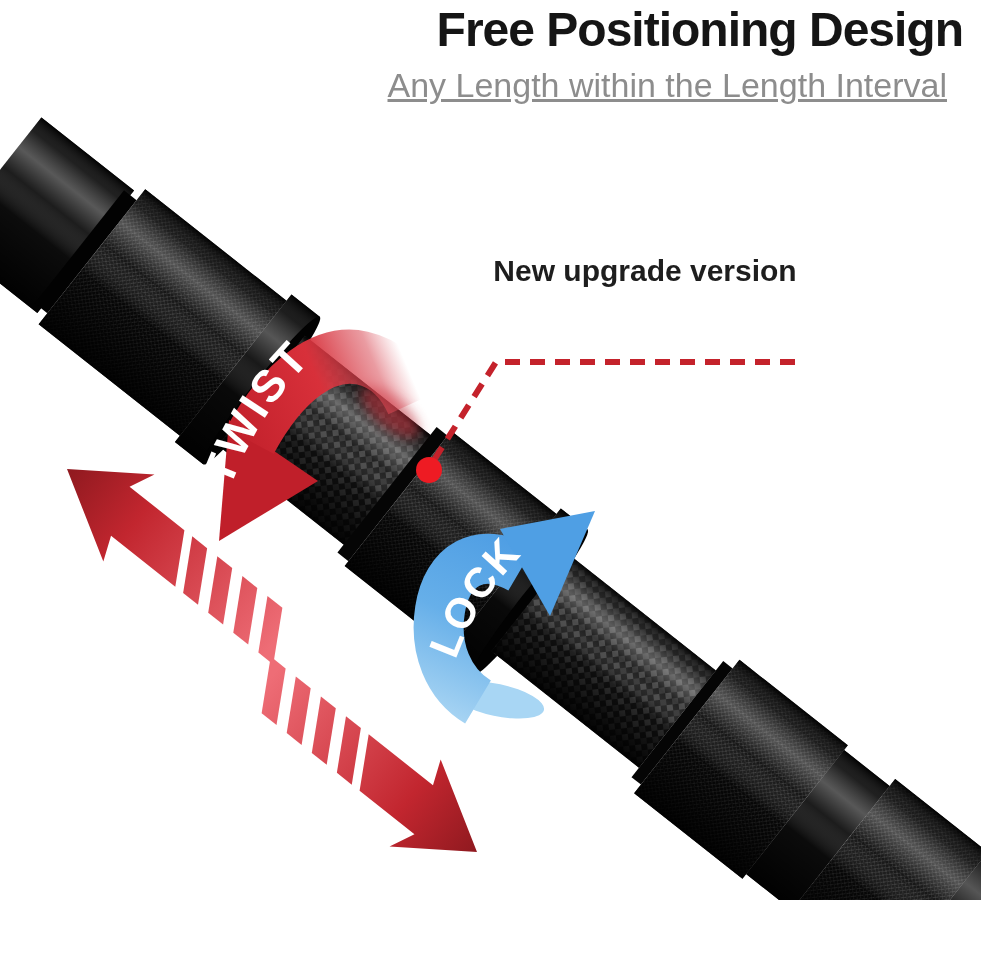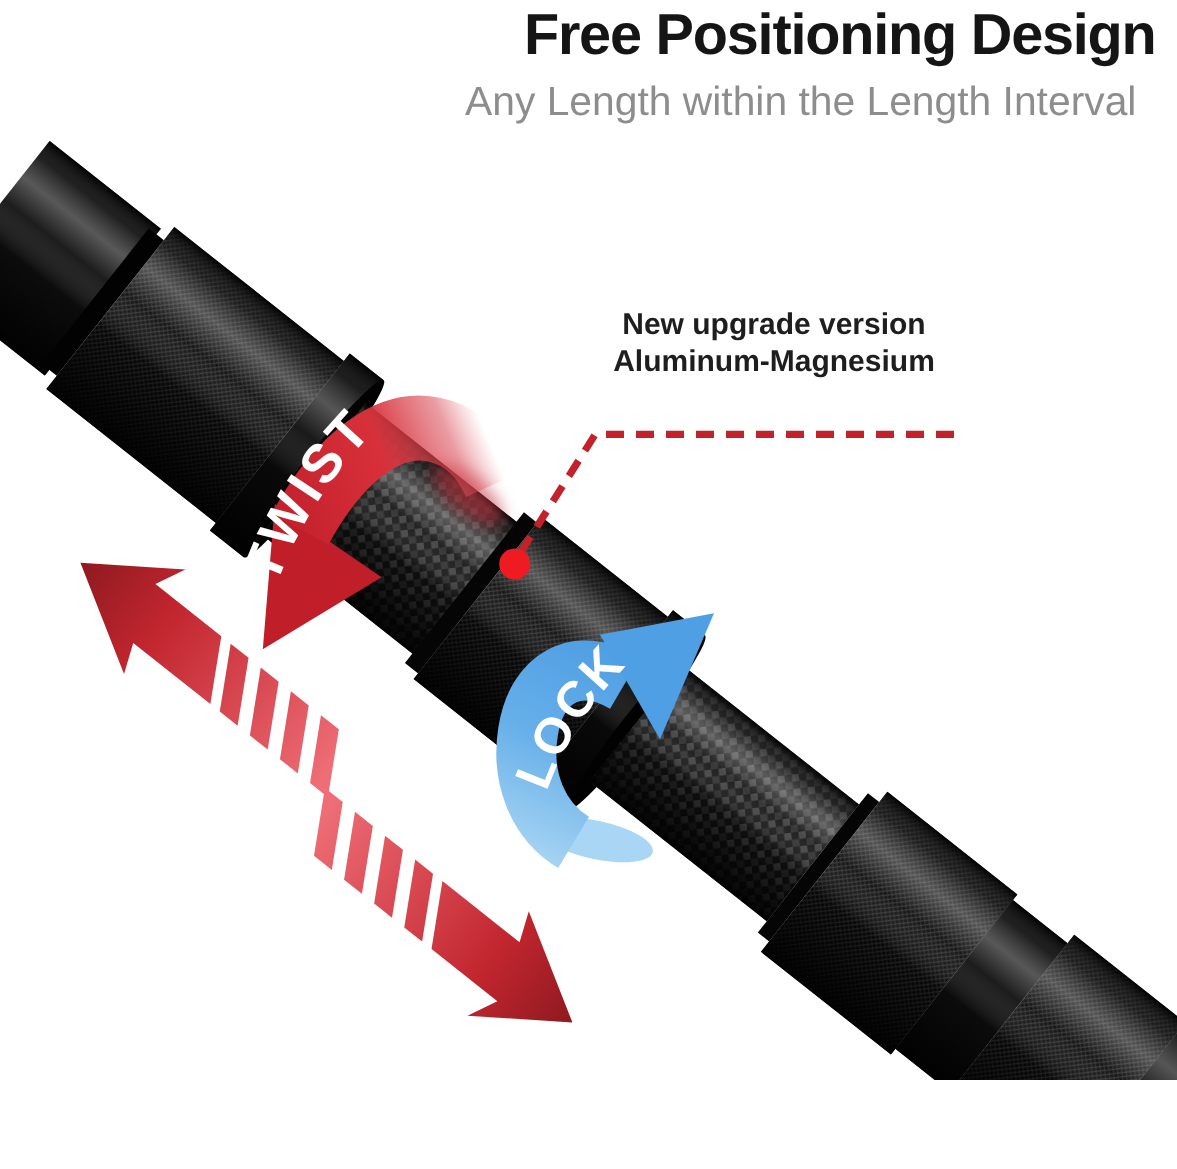--- a/index.html
+++ b/index.html
@@ -6,43 +6,43 @@
   .stage{
     position:relative;width:981px;height:900px;background:#ffffff;overflow:hidden;
     font-family:"Liberation Sans",sans-serif;
   }
   .title{
     position:absolute;top:2px;right:18px;margin:0;
     font-size:48px;font-weight:bold;color:#151515;letter-spacing:-1px;white-space:nowrap;
   }
   .subtitle{
     position:absolute;top:66px;right:34px;margin:0;
-    font-size:34px;line-height:38px;color:#8d8d8d;text-align:right;white-space:nowrap;
+    font-size:34px;line-height:38px;color:#8d8d8d;text-align:right;white-space:nowrap;text-decoration:underline;
   }
   .annotation{
     position:absolute;top:255px;left:483px;width:324px;margin:0;
-    font-size:25px;line-height:31px;font-weight:bold;color:#1e1e1e;text-align:center;
+    font-size:30px;line-height:31px;font-weight:bold;color:#1e1e1e;text-align:center;
   }
   svg.art{position:absolute;left:0;top:0;width:981px;height:974px;}
   .ribbon-label{
     font-family:"Liberation Sans",sans-serif;font-weight:bold;fill:#ffffff;
   }
 </style>
 </head>
 <body>
 
 <div class="stage">
 
   <h1 class="title">Free Positioning Design</h1>
 
   <p class="subtitle"><span>Any Length within the Length Interval</span><br>
   </p>
 
   <p class="annotation"><span>New upgrade version</span><br>
-  <span>Aluminum-Magnesium</span><br>
+  <br>
   </p>
 
   <svg class="art" viewBox="0 0 981 974">
     <defs>
       <pattern id="knurl" width="5" height="5" patternUnits="userSpaceOnUse">
         <rect width="5" height="5" fill="#0a0a0a"></rect>
         <path d="M0,5 L5,0" stroke="#383838" stroke-width="0.9"></path>
         <path d="M0,0 L5,5" stroke="#2a2a2a" stroke-width="0.9"></path>
       </pattern>
       <pattern id="carbon" width="12" height="12" patternUnits="userSpaceOnUse" patternTransform="rotate(45)">

